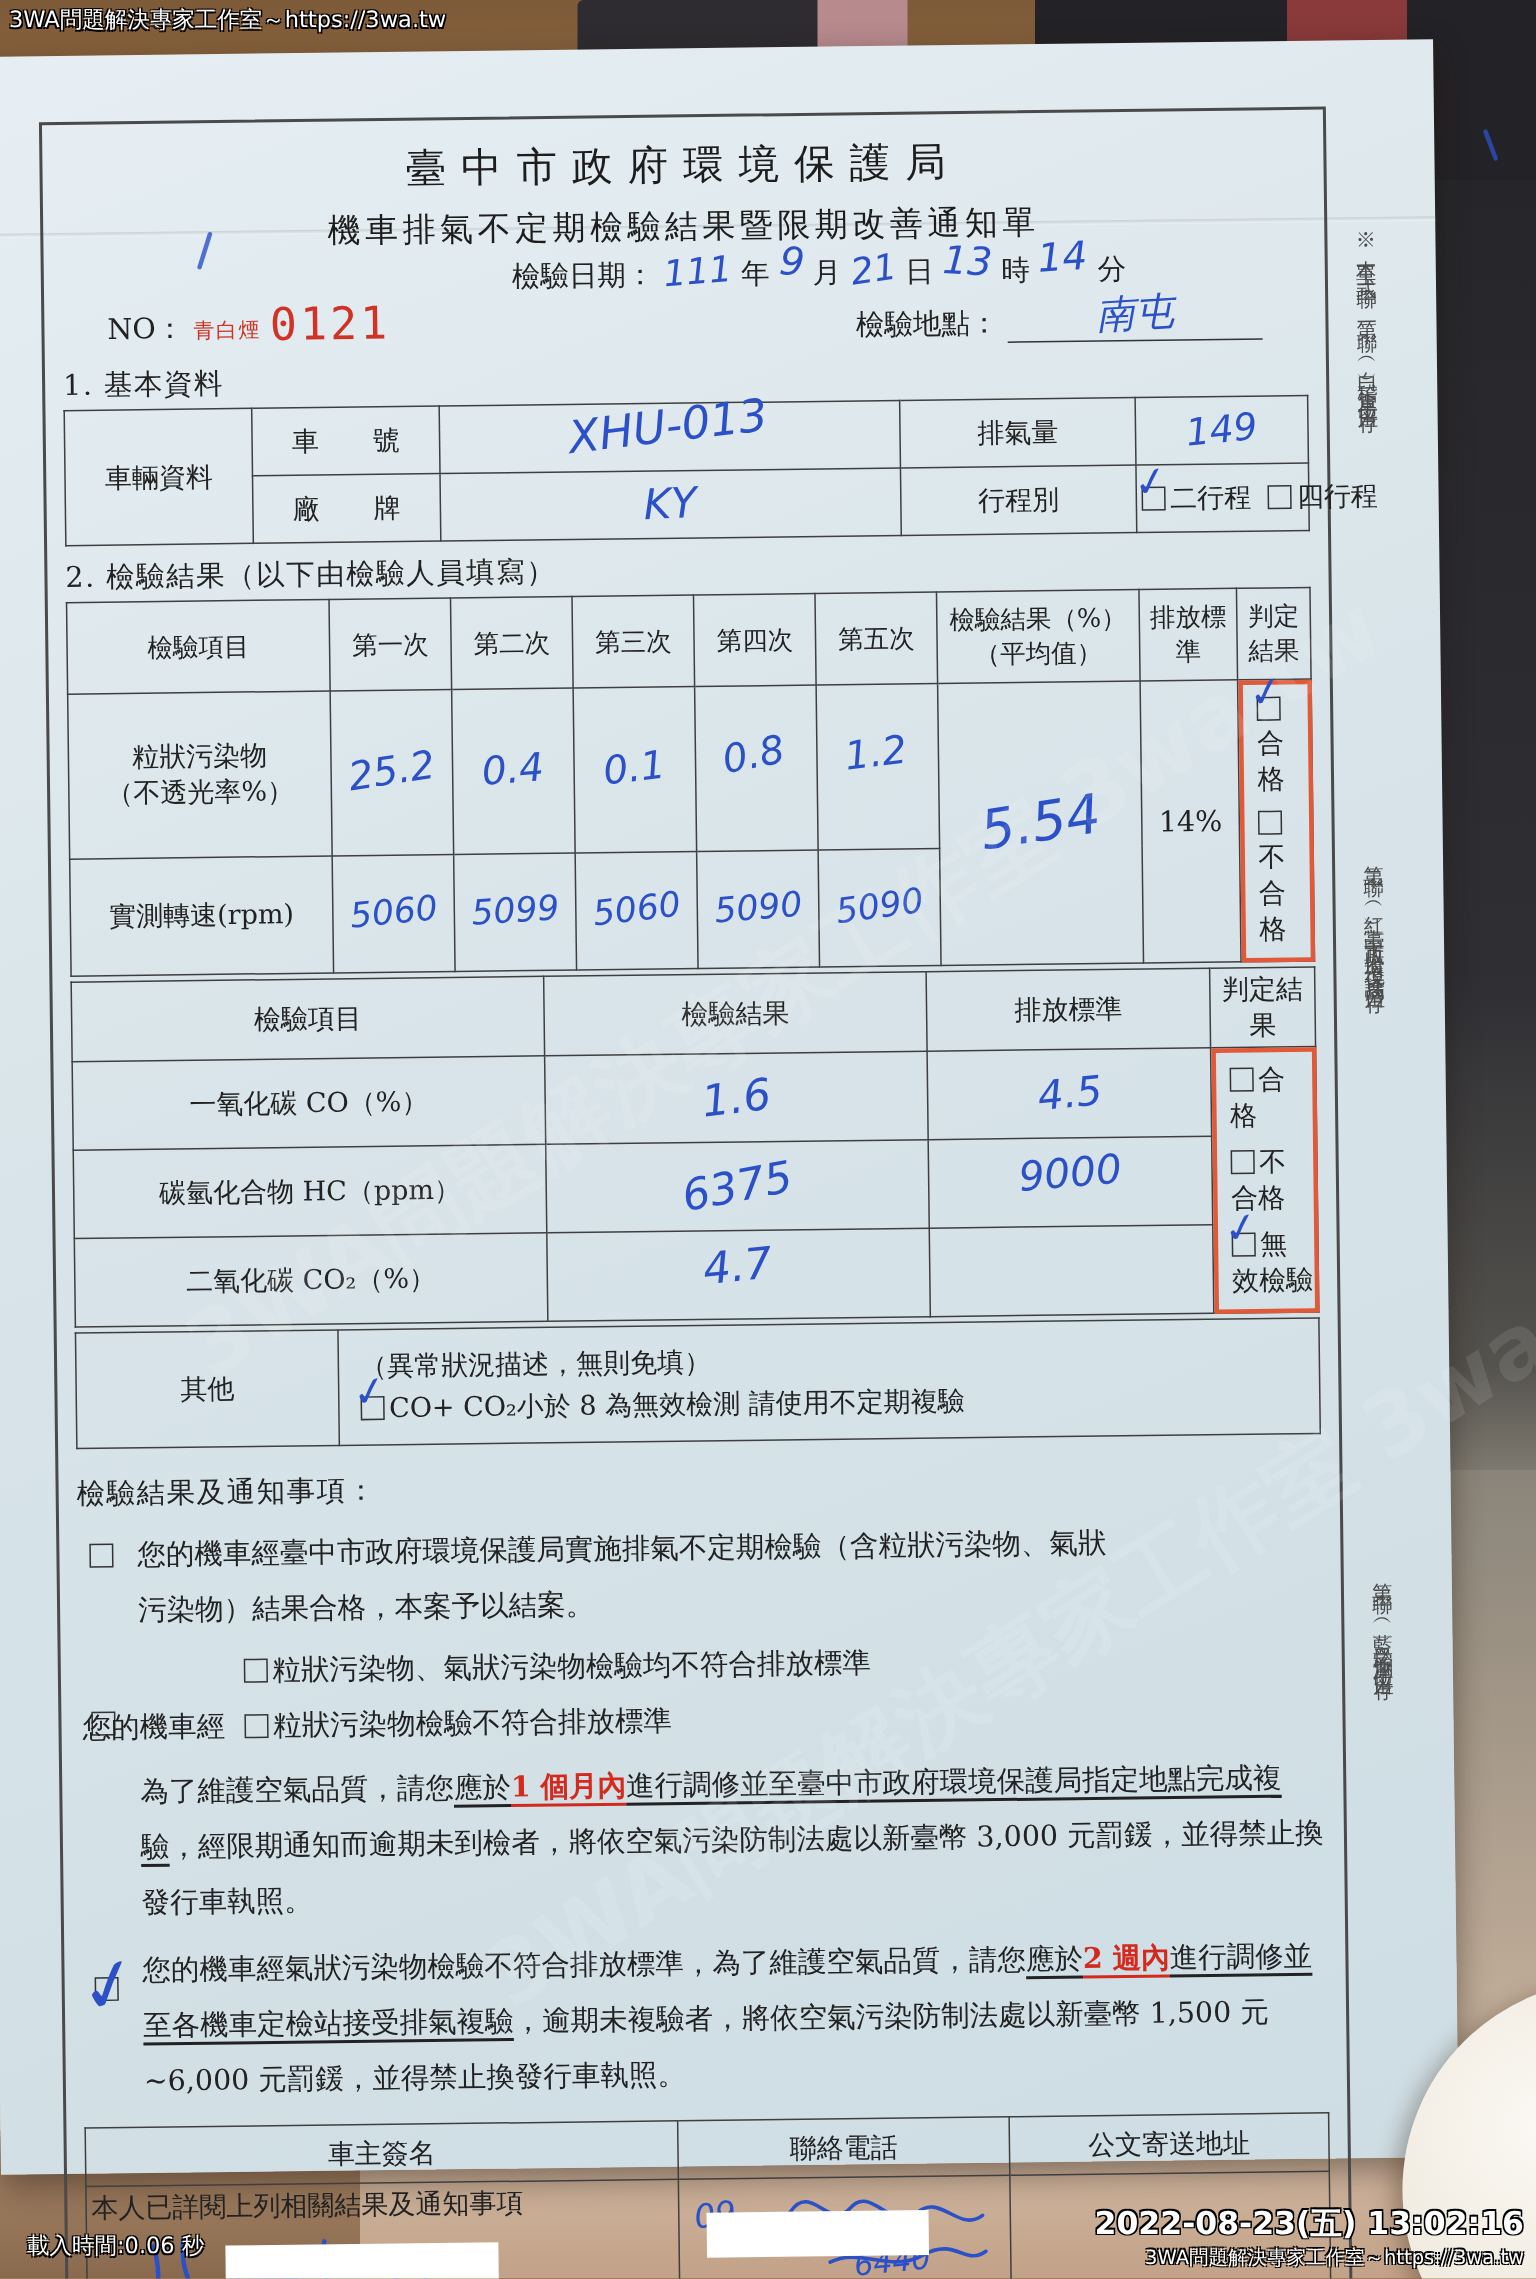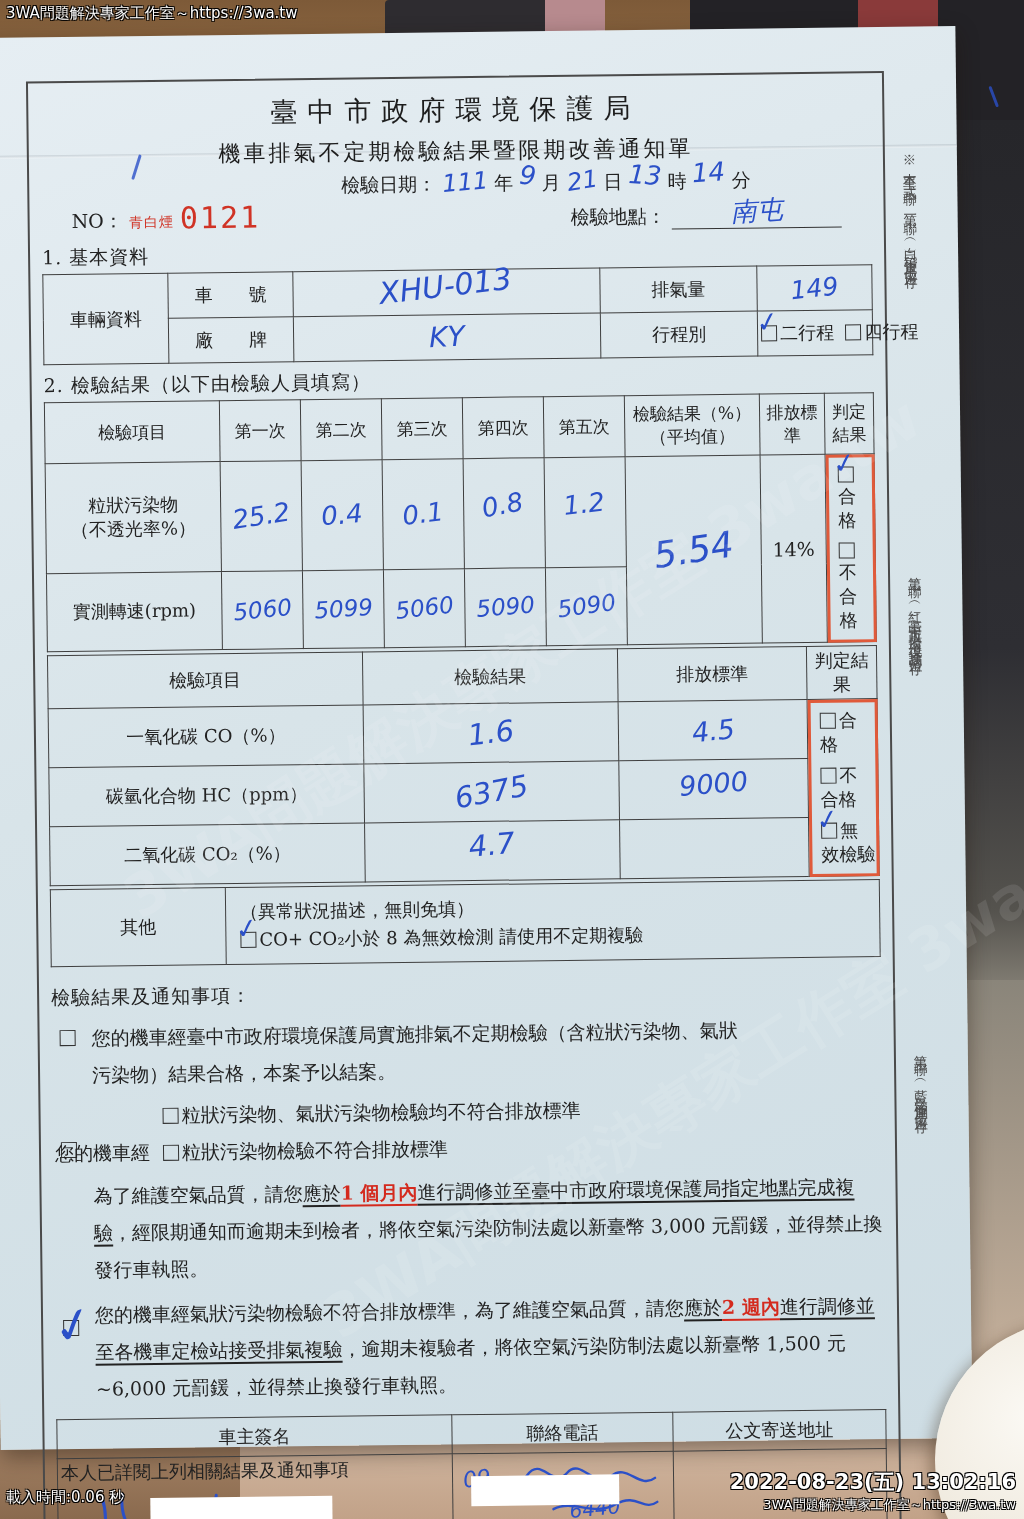--- a/index.html
+++ b/index.html
@@ -93,21 +93,21 @@
     position:absolute;left:916px;writing-mode:vertical-rl;text-orientation:upright;
     font-size:13.5px;letter-spacing:4px;color:#4a4a4a;white-space:nowrap;
   }
   .sn1{top:118px;} .sn2{top:540px;} .sn3{top:1018px;}
   
   .stray{position:absolute;background:#2b50c8;border-radius:2px;opacity:.8;}
   
   .wm{position:absolute;z-index:9;font-family:"DejaVu Sans","Liberation Sans",sans-serif;color:#ffffff;
       text-shadow:1px 1px 0 #000,-1px -1px 0 #000,1px -1px 0 #000,-1px 1px 0 #000;}
   .wm-tl{left:6px;top:4px;font-size:15px;}
-  .wm-bl{left:6px;top:1488px;font-size:15px;}
+  .wm-bl{left:18px;top:1488px;font-size:15px;}
   .wm-ts{right:8px;top:1468px;font-size:21px;font-weight:bold;text-align:right;}
   .wm-brs{right:8px;top:1496px;font-size:13px;text-align:right;}
   .wm-diag{z-index:8;color:rgba(255,255,255,.10);text-shadow:none;font-size:58px;font-weight:bold;transform:rotate(-32deg);white-space:nowrap;}
   .wm-d1{left:60px;top:620px;} .wm-d2{left:260px;top:1040px;}
   svg.sig{position:absolute;overflow:visible;}
 </style>
 </head>
 <body>
 
 <div class="bg bg-topwood"></div>

